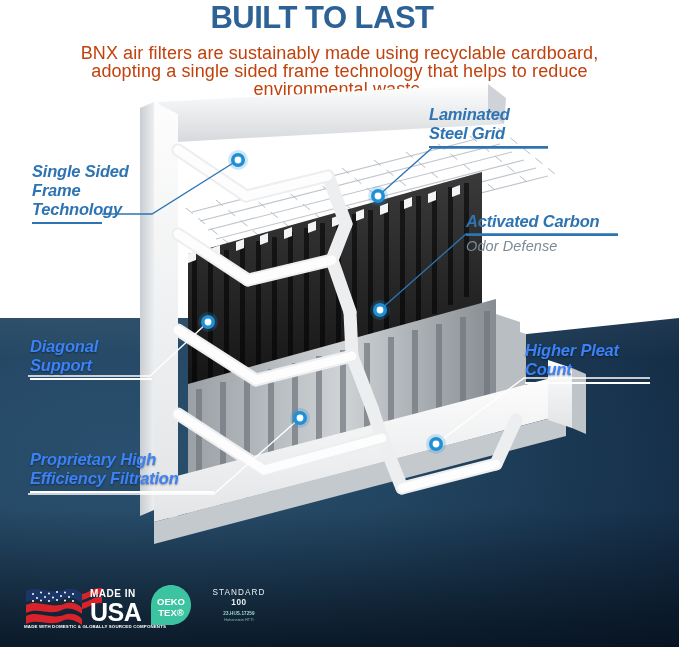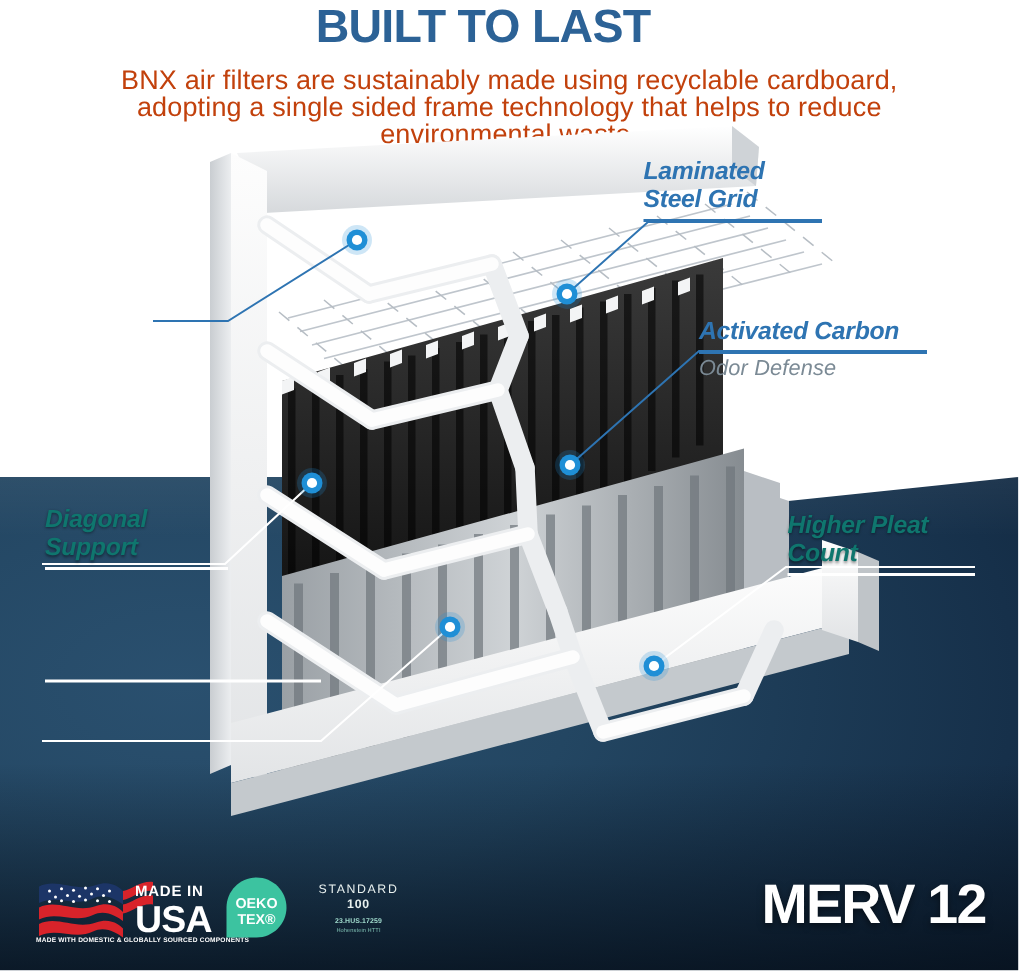--- a/index.html
+++ b/index.html
@@ -50,21 +50,21 @@
     font-style:italic;font-weight:bold;letter-spacing:-0.2px;
     line-height:1.16;
   }
   .c-sub{font-style:italic;line-height:1.2;letter-spacing:0.1px;}
   .c-rule{height:1.5px;border:0;margin:3px 0 0 0;}
 
   .light .c-title{color:#2e74b2;font-size:16.5px;}
   .light .c-sub{color:#7b8a95;font-size:14.5px;font-weight:normal;}
   .light .c-rule{background:#2e74b2;}
 
-  .dark .c-title{color:#0f766e;font-size:16.5px;text-shadow:0 1px 2px rgba(0,0,0,.45);}
+  .dark .c-title{color:#3b82f6;font-size:16.5px;text-shadow:0 1px 2px rgba(0,0,0,.45);}
   .dark .c-sub{color:#e8eef3;font-size:14.5px;font-weight:normal;text-shadow:0 1px 2px rgba(0,0,0,.4);}
   .dark .c-rule{background:#ffffff;}
 
   
   .leaders{position:absolute;left:0;top:0;width:679px;height:647px;pointer-events:none;}
 
   
   .badge-usa{position:absolute;left:24px;top:583px;width:120px;height:48px;}
   .usa-tag{
     position:absolute;left:24px;top:624px;width:120px;
@@ -300,20 +300,26 @@
          <circle cx="300" cy="418" r="3.4" fill="#ffffff"></circle>
         </g>
       <g>
           <circle cx="436" cy="444" r="10" fill="#1f8fd6" opacity="0.22"></circle>
          <circle cx="436" cy="444" r="7" fill="#1f8fd6"></circle>
          <circle cx="436" cy="444" r="3.4" fill="#ffffff"></circle>
         </g>
     </g>
   </svg>
 
+  <div class="callout light" style="left:32px;top:162px;width:160px;">
+    <div class="c-title" style="white-space:pre-line;">Single Sided
+Frame
+Technology</div>
+    <hr class="c-rule" style="width:70px;">
+  </div>
 
   <div class="callout light" style="left:429px;top:105px;width:170px;">
     <div class="c-title" style="white-space:pre-line;">Laminated
 Steel Grid</div>
     <hr class="c-rule" style="width:119px;">
   </div>
 
   <div class="callout light" style="left:466px;top:212px;width:200px;">
     <div class="c-title">Activated Carbon</div>
     <hr class="c-rule" style="width:152px;">
@@ -326,20 +332,22 @@
     <hr class="c-rule" style="width:122px;">
   </div>
 
   <div class="callout dark" style="left:525px;top:341px;width:160px;">
     <div class="c-title" style="white-space:pre-line;">Higher Pleat
 Count</div>
     <hr class="c-rule" style="width:125px;">
   </div>
 
   <div class="callout dark" style="left:30px;top:450px;width:215px;">
+    <div class="c-title" style="white-space:pre-line;">Proprietary High
+Efficiency Filtration</div>
     <hr class="c-rule" style="width:184px;">
   </div>
 
   <div class="badge-usa">
     <svg width="120" height="48" viewBox="0 0 120 48" xmlns="http://www.w3.org/2000/svg">
       <g>
         <path d="M2,8 C14,2 26,12 40,7 C50,3.5 56,9 58,11 L58,20 C54,17 46,12 38,16 C26,22 14,13 2,19 Z" fill="#1c3567"></path>
         <g fill="#ffffff">
           <circle cx="9" cy="11" r="1"></circle>
             <circle cx="17" cy="9.5" r="1"></circle>
@@ -379,15 +387,14 @@
       <text x="23" y="33" text-anchor="middle" font-family="Liberation Sans, sans-serif" font-size="9.5" font-weight="bold" fill="#ffffff">TEX®</text>
     </svg>
     <div class="oeko-txt">
       <div class="oeko-std">STANDARD</div>
       <div class="oeko-100">100</div>
       <div class="oeko-no">23.HUS.17259</div>
       <div class="oeko-inst">Hohenstein HTTI</div>
     </div>
   </div>
 
-  <div class="merv">MERV 12</div>
 
 </div>
 
 </body></html>

